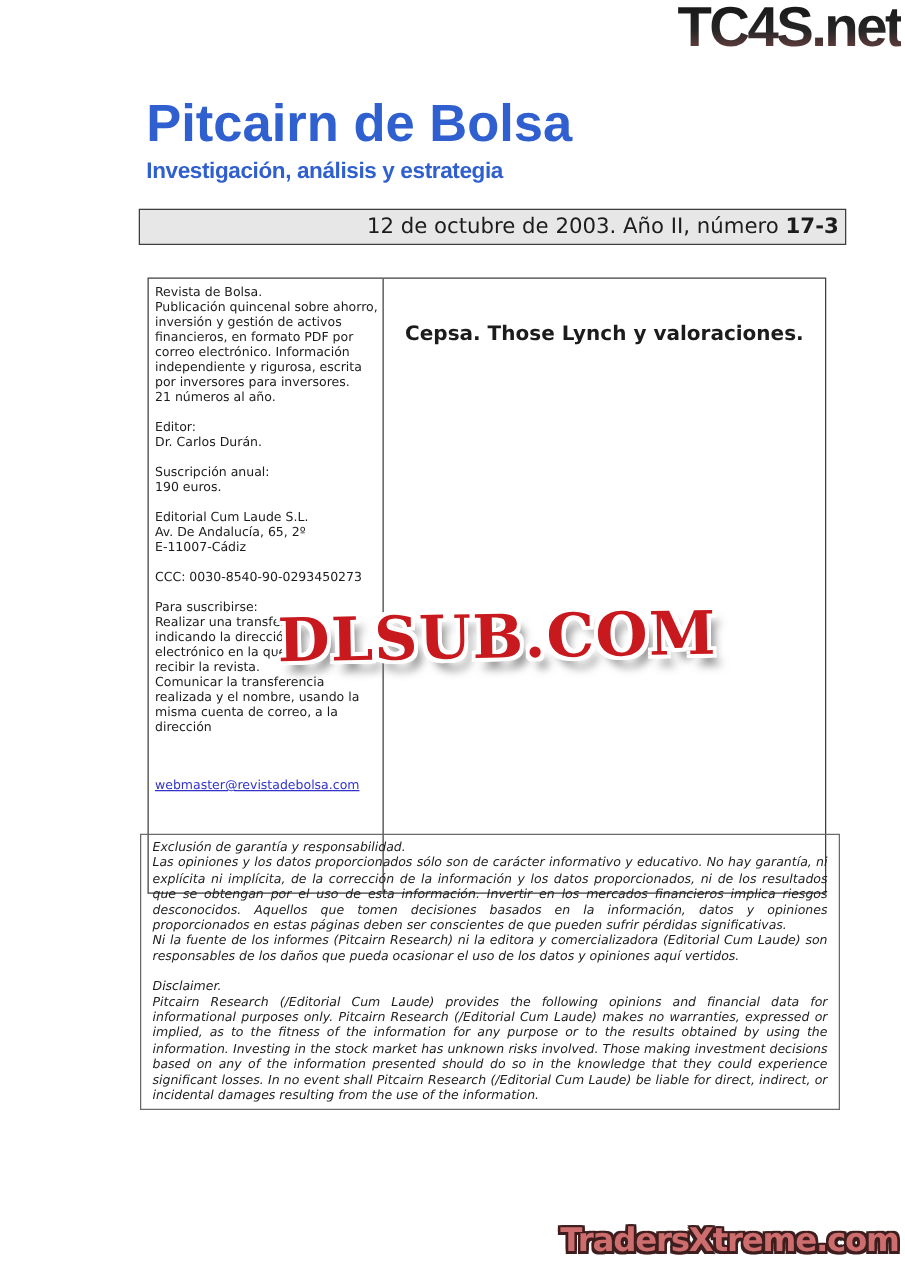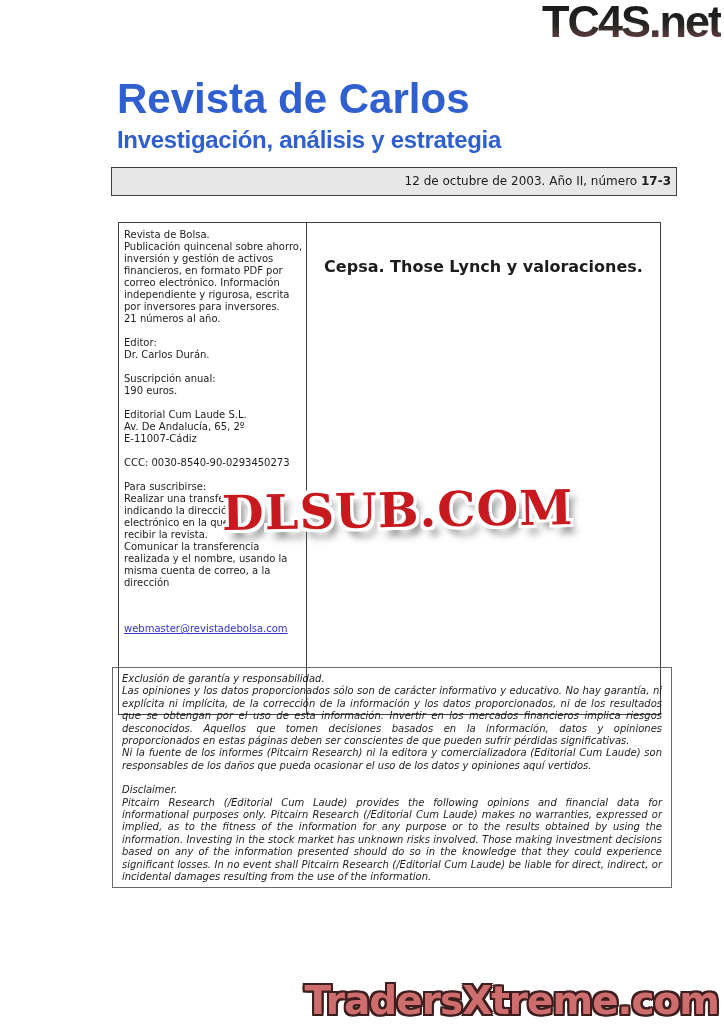--- a/index.html
+++ b/index.html
@@ -41,37 +41,37 @@
     line-height: 1.1;
     color: #3060d0;
   }
   .subtitle {
     position: absolute;
     left: 117px;
     top: 126px;
     margin: 0;
     font-family: "Liberation Sans", sans-serif;
     font-weight: bold;
-    font-size: 24px;
+    font-size: 18px;
     letter-spacing: -0.3px;
     color: #3060d0;
   }
 
   
   .issue-bar {
     position: absolute;
     left: 111px;
     top: 167px;
     width: 566px;
     height: 29px;
     box-sizing: border-box;
     background: #e7e7e7;
     border: 1px solid #3f3f3f;
     text-align: right;
-    font-size: 12px;
+    font-size: 17px;
     line-height: 27px;
     padding-right: 5px;
     white-space: nowrap;
   }
   .issue-bar b { font-weight: bold; }
 
   
   .main-box {
     position: absolute;
     left: 118px;
@@ -148,42 +148,42 @@
   .legal-box p { margin: 0; text-align: justify; }
   .legal-gap { height: 12px; }
 
   
   .traders-logo {
     position: absolute;
     right: 5px;
     top: 978px;
     font-family: "DejaVu Sans", sans-serif;
     font-weight: bold;
-    font-size: 39px;
+    font-size: 26px;
     letter-spacing: -1px;
     color: #ce6d6d;
     text-shadow:
       -2px -2px 0 #3d1d1d, 2px -2px 0 #3d1d1d,
       -2px 2px 0 #3d1d1d, 2px 2px 0 #3d1d1d,
       -2px 0 0 #3d1d1d, 2px 0 0 #3d1d1d,
       0 -2px 0 #3d1d1d, 0 2px 0 #3d1d1d,
       -4px -4px 1px #ffffff, 4px -4px 1px #ffffff,
       -4px 4px 1px #ffffff, 4px 4px 1px #ffffff,
       -4px 0 1px #ffffff, 4px 0 1px #ffffff,
       0 -4px 1px #ffffff, 0 4px 1px #ffffff;
   }
 </style>
 </head>
 <body>
 
 <div class="page">
 
   <div class="tc4s-logo">TC4S.net</div>
 
-  <h1 class="title">Revista de Carlos</h1>
+  <h1 class="title">Pitcairn de Bolsa</h1>
   <h2 class="subtitle">Investigación, análisis y estrategia</h2>
 
   <div class="issue-bar">
     <span>12 de octubre de 2003. Año II, número </span><b>17-3</b>
   </div>
 
   <div class="main-box">
     <div class="col-left">
       <p>Revista de Bolsa.<br>Publicación quincenal sobre ahorro,<br>inversión y gestión de activos<br>financieros, en formato PDF por<br>correo electrónico. Información<br>independiente y rigurosa, escrita<br>por inversores para inversores.<br>21 números al año.</p>
       <div class="gap"></div>

